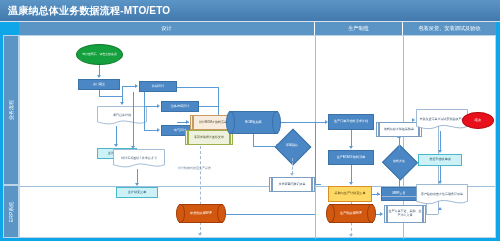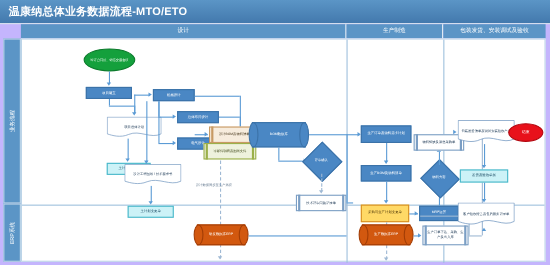--- a/index.html
+++ b/index.html
@@ -1,19 +1,19 @@
 <!DOCTYPE html>
 <html><head>
 <meta charset="utf-8">
 <style>
   html,body{margin:0;padding:0;background:#ffffff;}
   body{width:500px;height:241px;overflow:hidden;
        font-family:"Liberation Sans","DejaVu Sans",sans-serif;}
 
-  #root{position:relative;width:500px;height:241px;background:#c4b5fd;box-sizing:border-box;}
+  #root{position:relative;width:500px;height:241px;background:#0ea5e9;box-sizing:border-box;}
 
   
   .titlebar{position:absolute;left:0;top:0;width:500px;height:22px;
             background:linear-gradient(#5b95c6,#4379ad);
             border-bottom:1px solid #d7e3ee;box-sizing:border-box;}
   .titlebar .t{position:absolute;left:8px;top:4px;color:#ffffff;
                font-size:10px;font-weight:bold;letter-spacing:.2px;white-space:nowrap;}
 
   
   .colhead{position:absolute;top:22px;height:13px;background:#5b95c6;

